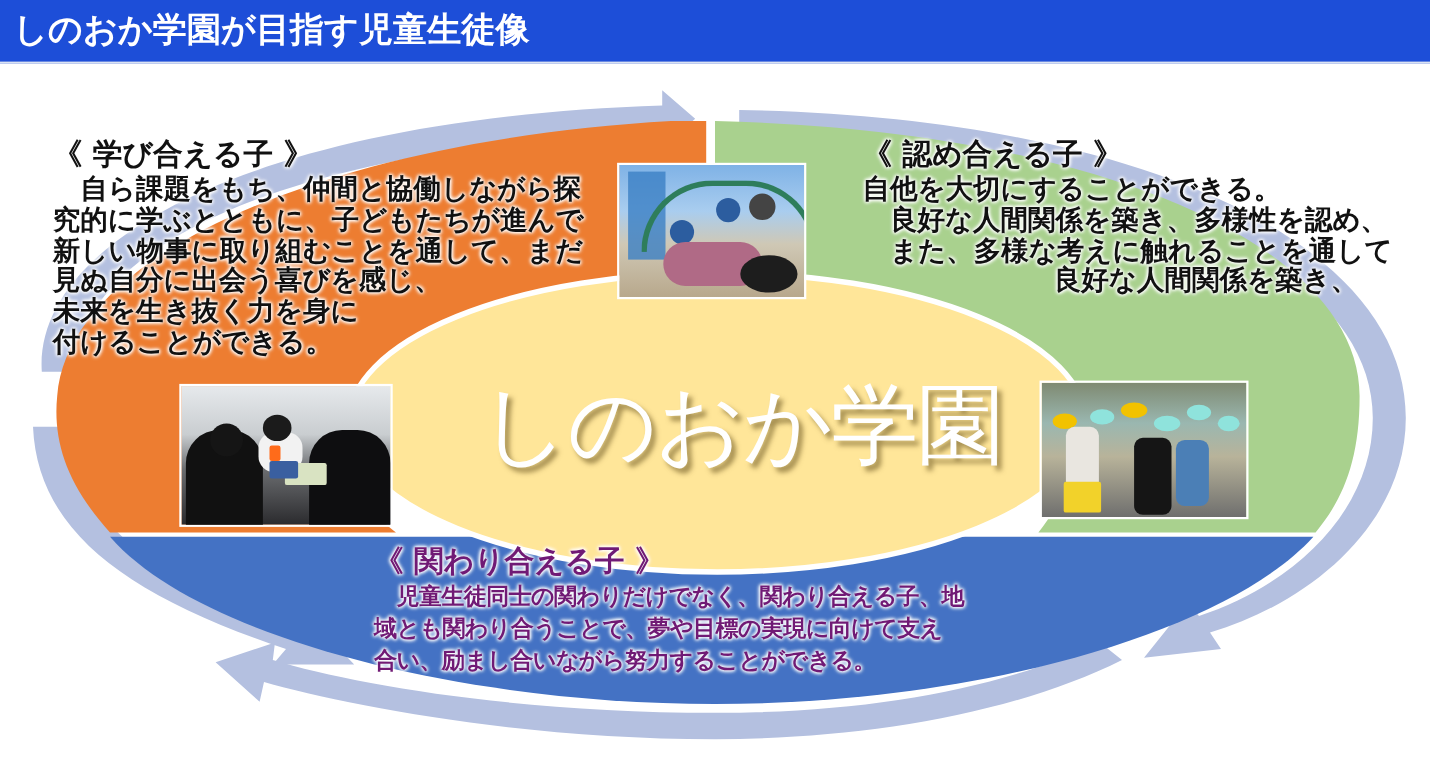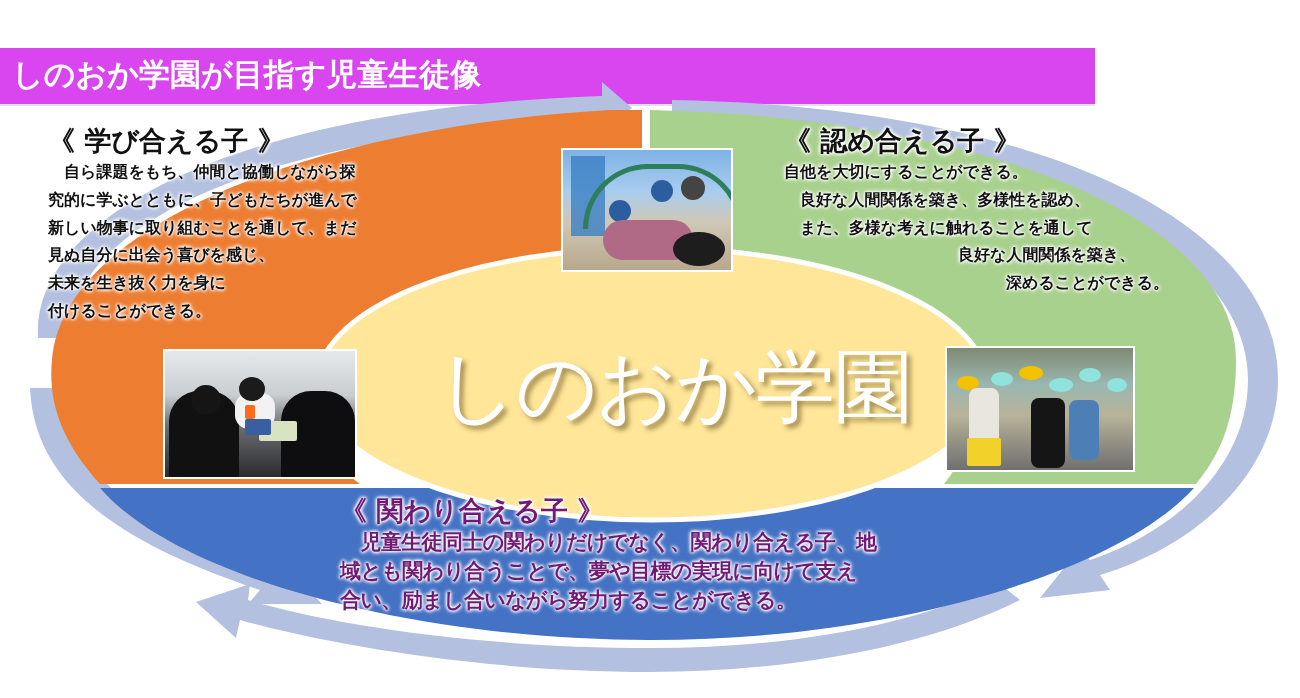--- a/index.html
+++ b/index.html
@@ -1,29 +1,29 @@
 <!DOCTYPE html>
 <html><head>
 <meta charset="utf-8">
 <style>
   html, body { margin: 0; padding: 0; background: #ffffff; }
   body { width: 1300px; height: 698px; position: relative; overflow: hidden;
          font-family: "DejaVu Sans", "Liberation Sans", sans-serif; }
-  .header { position: absolute; left: 0; top: 0; width: 1095px; height: 56px;
-            background: #d946ef; border-bottom: 2px solid #dbe3f3; margin-top: 48px; }
+  .header { position: absolute; left: 0; top: 0; width: 1300px; height: 56px;
+            background: #1d4ed8; border-bottom: 2px solid #dbe3f3; }
   .header-title { position: absolute; left: 12px; top: 6px; color: #ffffff;
                   font-size: 31px; font-weight: bold; letter-spacing: 0px; white-space: nowrap; }
   svg.diagram { position: absolute; left: 0; top: 58px; }
   .center-title { position: absolute; left: 436px; top: 334px; width: 460px; text-align: center;
                   font-size: 80px; font-weight: normal; color: #ffffff; white-space: nowrap;
                   text-shadow: 4px 4px 5px rgba(90,70,20,0.55); letter-spacing: -2px; }
   .block { position: absolute; color: #111; font-weight: bold; white-space: nowrap; }
   .block .heading { font-size: 27px; line-height: 34px;
                     text-shadow: 0 0 3px #fff, 0 0 3px #fff, 0 0 4px #fff, 0 0 5px #fff; }
-  .block .line { font-size: 16px; line-height: 27.8px;
+  .block .line { font-size: 25px; line-height: 27.8px;
                  text-shadow: 0 0 3px #fff, 0 0 3px #fff, 0 0 4px #fff, 0 0 5px #fff; }
   .block.dark .heading, .block.dark .line {
                  color: #701a75; text-shadow: 0 0 3px #fff, 0 0 3px #fff, 0 0 4px #fff, 0 0 5px #fff; }
   .b-learn { left: 48px; top: 124px; }
   .b-accept { left: 784px; top: 124px; }
   .b-accept .line { text-align: left; }
   .b-relate { left: 340px; top: 494px; }
   .b-relate .line { font-size: 21px; letter-spacing: -0.6px; line-height: 29px; }
   .photo { position: absolute; border: 2px solid #ffffff; overflow: hidden; box-sizing: border-box; }
   .photo-playground { left: 561px; top: 148px; width: 172px; height: 124px;
@@ -109,21 +109,20 @@
   <div class="line">未来を生き抜く力を身に</div>
   <div class="line">付けることができる。</div>
 </div>
 
 <div class="block b-accept">
   <div class="heading">《 認め合える子 》</div>
   <div class="line">自他を大切にすることができる。</div>
   <div class="line">　良好な人間関係を築き、多様性を認め、</div>
   <div class="line">　また、多様な考えに触れることを通して</div>
   <div class="line" style="padding-left:174px">良好な人間関係を築き、</div>
-  <div class="line" style="padding-left:222px">深めることができる。</div>
 </div>
 
 <div class="block b-relate dark">
   <div class="heading">《 関わり合える子 》</div>
   <div class="line">　児童生徒同士の関わりだけでなく、関わり合える子、地</div>
   <div class="line">域とも関わり合うことで、夢や目標の実現に向けて支え</div>
   <div class="line">合い、励まし合いながら努力することができる。</div>
 </div>
 
 </body></html>

